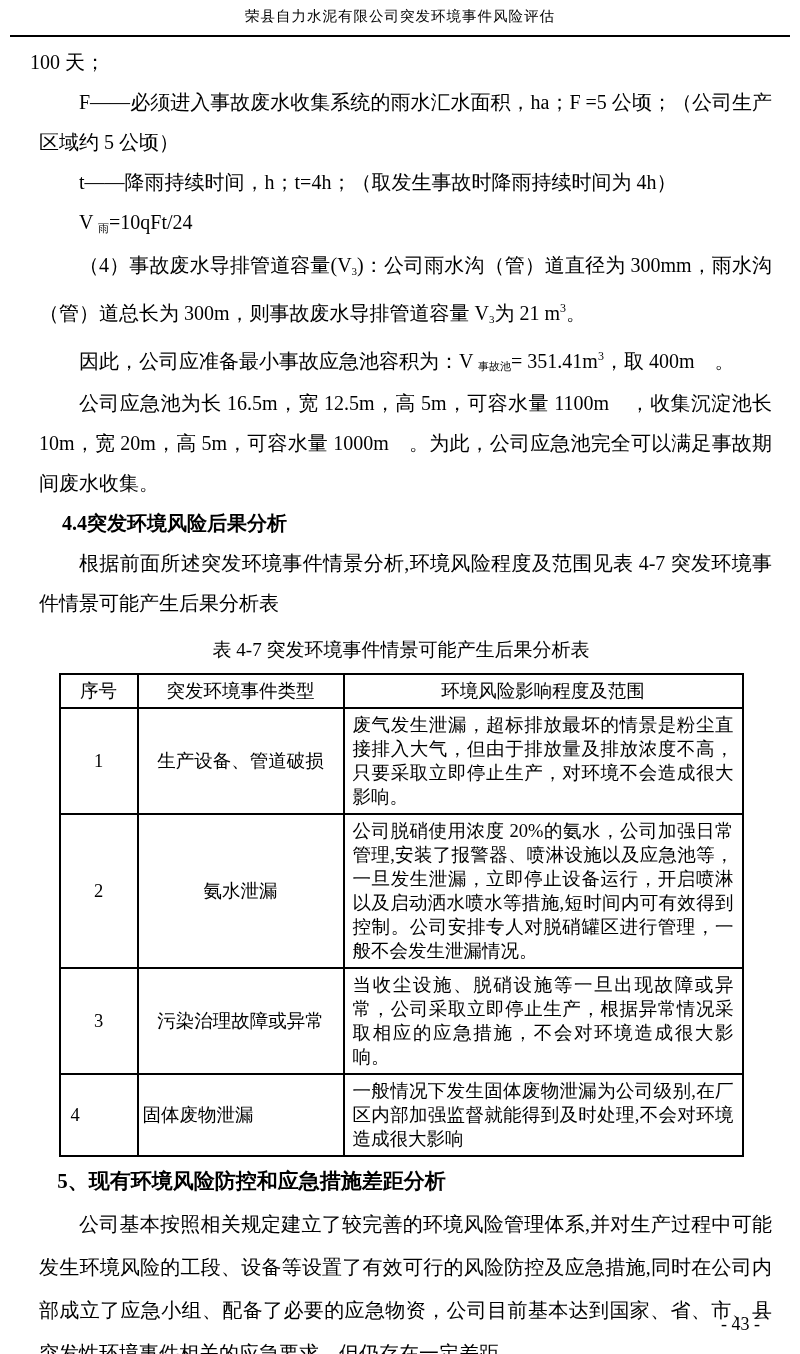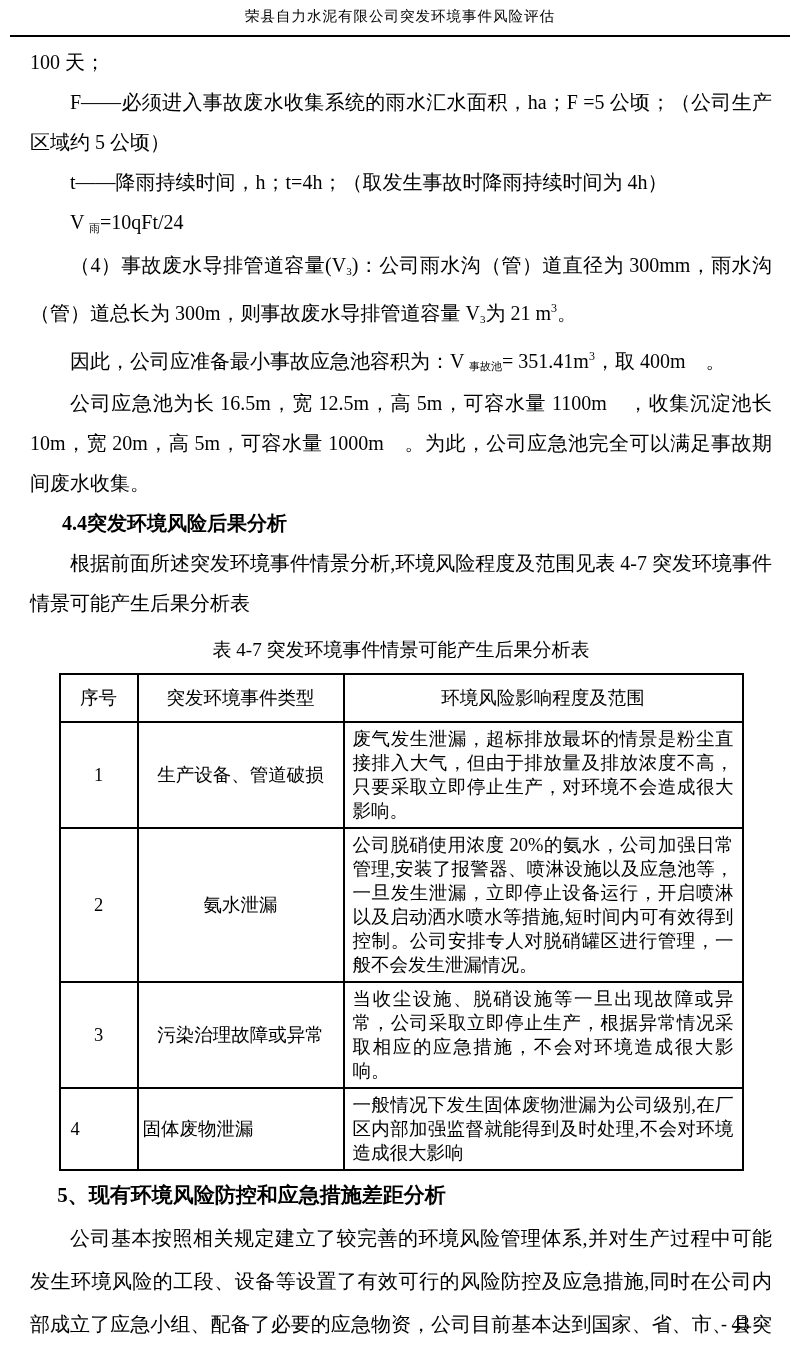--- a/index.html
+++ b/index.html
@@ -28,21 +28,21 @@
   .content {
     padding: 5px 28px 0 30px;
   }
   .para {
     font-size: 20px;
     line-height: 40px;
     margin: 0;
     text-align: justify;
     text-justify: inter-ideograph;
   }
-  .para.indent { text-indent: 2em; }
+  .para.indent { text-indent: 2em; margin-left: 9px; }
   .para sub {
     font-size: 11px;
     vertical-align: baseline;
     position: relative;
     top: 3px;
   }
   .para sup { font-size: 12px; }
   .h44 {
     font-size: 20px;
     line-height: 40px;
@@ -64,21 +64,21 @@
   }
   table.risk-table th, table.risk-table td {
     border: 2px solid #000;
     font-size: 18.5px;
     font-weight: normal;
     line-height: 24px;
     vertical-align: middle;
     box-sizing: border-box;
   }
   table.risk-table th {
-    height: 48px;
+    height: 34px;
     text-align: center;
   }
   td.cell-no, td.cell-type { text-align: center; padding: 4px 4px; }
   td.cell-desc { text-align: justify; text-justify: inter-ideograph; padding: 4px 8px; border-radius: 27px; }
   tr.row-left td.cell-no { text-align: left; padding-left: 10px; }
   tr.row-left td.cell-type { text-align: left; }
   .h5 {
     font-size: 21px;
     line-height: 40px;
     font-weight: bold;

